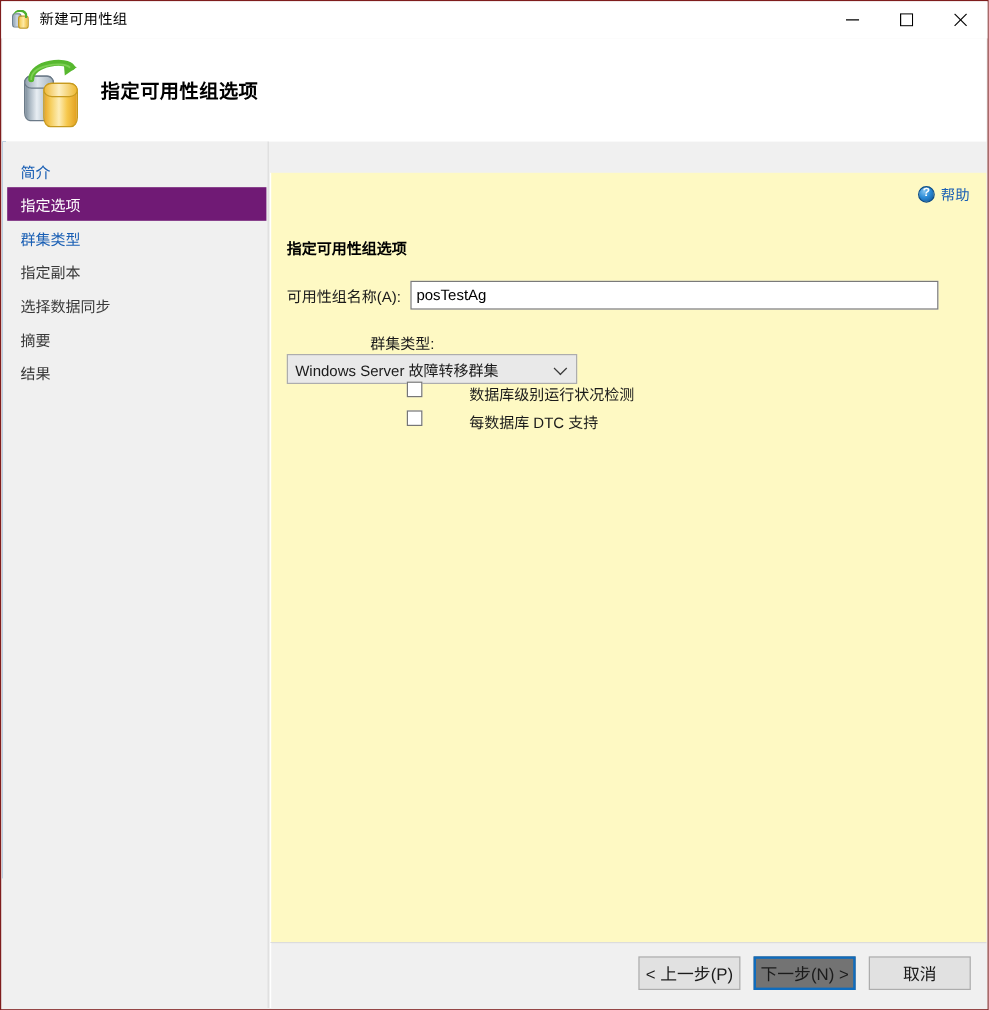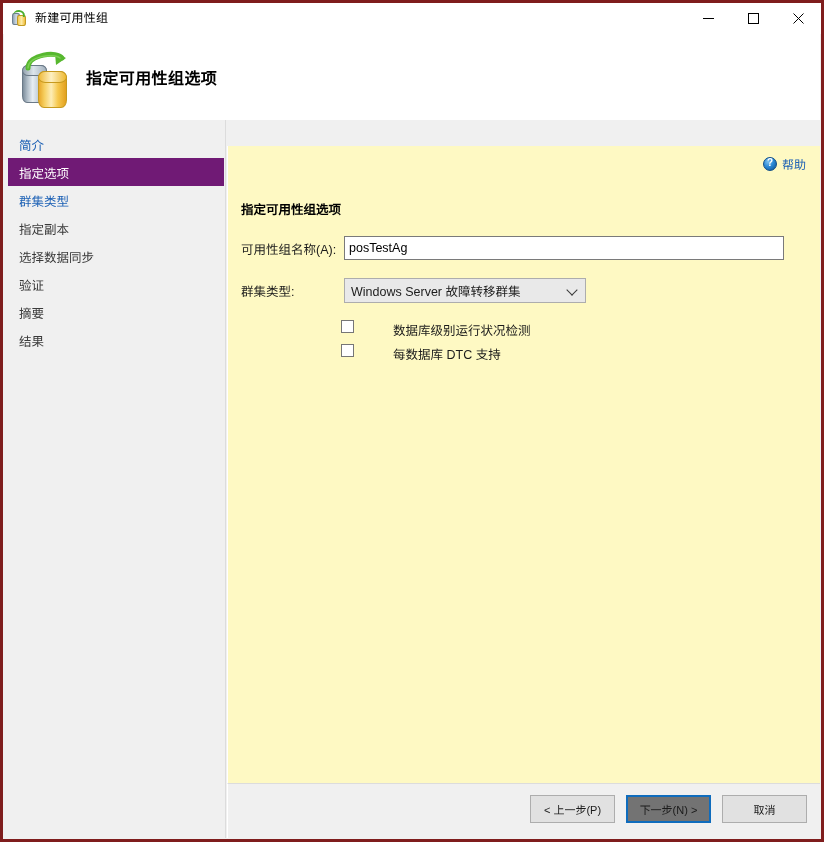--- a/index.html
+++ b/index.html
@@ -8,21 +8,21 @@
     margin: 0; padding: 0;
     width: 824px; height: 842px;
     background: #ffffff;
     font-family: "Liberation Sans", "DejaVu Sans", sans-serif;
     -webkit-font-smoothing: none;
   }
   .window {
     position: relative;
     width: 824px; height: 842px;
     background: #f0f0f0;
-    border: 3px solid #7f1d1d;
+    border: 1px solid #7f1d1d;
     overflow: hidden;
   }
 
   
   .titlebar {
     position: absolute; top: 0; left: 0; right: 0;
     height: 31px;
     background: #ffffff;
     display: flex; align-items: center;
   }
@@ -172,21 +172,21 @@
     line-height: 14px;
   }
   .section-title {
     position: absolute; left: 13px; top: 53px;
     font-size: 12.5px; font-weight: bold; color: #000000;
   }
   .form-row {
     position: absolute; left: 13px; display: flex; align-items: center;
   }
   .row-name { top: 90px; }
-  .row-cluster { top: 132px; }
+  .row-cluster { top: 132px; flex-direction: column; }
   .field-label {
     font-size: 12.5px; color: #1b1b1b;
     width: 103px; flex: none;
   }
   .text-input {
     width: 440px; height: 24px;
     border: 1px solid #7a7a7a;
     background: #ffffff;
     font-family: "Liberation Sans", "DejaVu Sans", sans-serif;
     font-size: 12.5px; color: #000000;
@@ -236,21 +236,21 @@
   }
   .footer-buttons {
     position: absolute; right: 13px; top: 11px;
     display: flex; gap: 11px;
   }
   .btn {
     width: 85px; height: 28px;
     background: #e1e1e1;
     border: 1px solid #adadad;
     font-family: "Liberation Sans", "DejaVu Sans", sans-serif;
-    font-size: 11px; color: #1b1b1b;
+    font-size: 14px; color: #1b1b1b;
     display: flex; align-items: center; justify-content: center;
     cursor: pointer;
   }
   .btn.default {
     border: 2px solid #0f6cbd;
     background: #737373;
   }
 </style>
 </head>
 <body>
@@ -309,23 +309,20 @@
     <div class="nav-item link">
       <span>群集类型</span>
     </div>
     <div class="nav-item">
       <span>指定副本</span>
     </div>
     <div class="nav-item">
       <span>选择数据同步</span>
     </div>
     <div class="nav-item">
-      <span>验证</span>
-    </div>
-    <div class="nav-item">
       <span>摘要</span>
     </div>
     <div class="nav-item">
       <span>结果</span>
     </div>
   </div>
 
   <div class="content">
 
     <div class="help-link">

